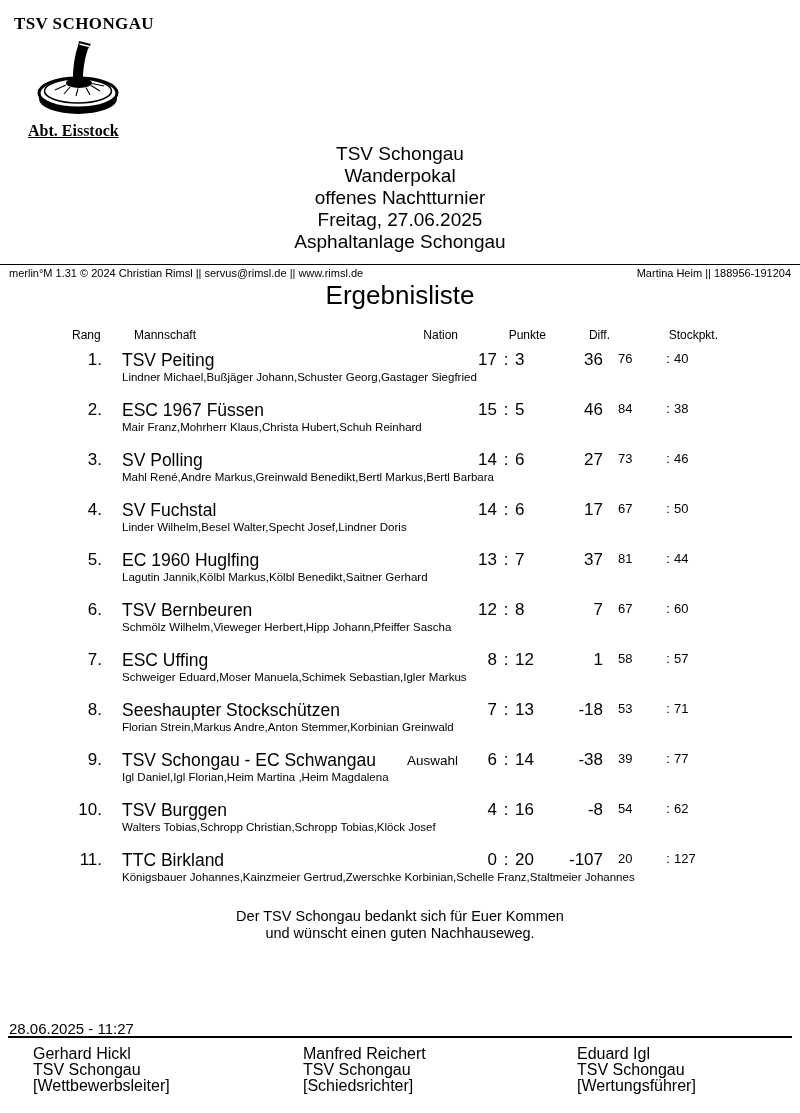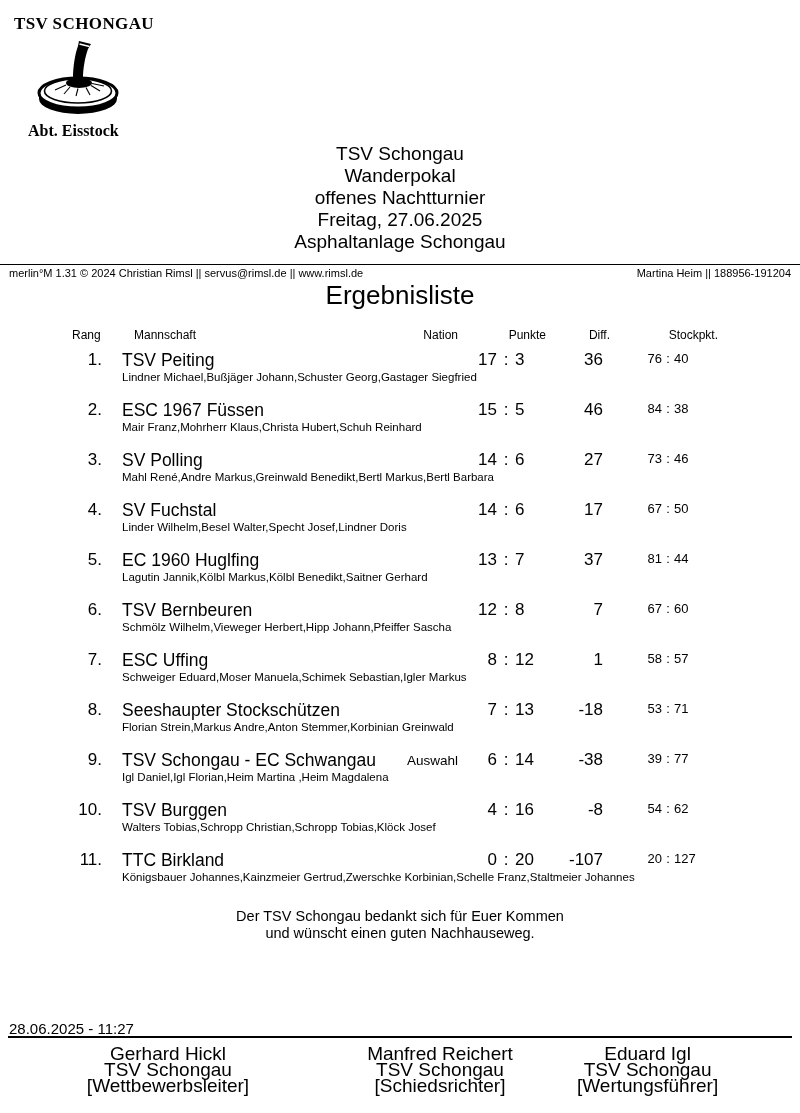--- a/index.html
+++ b/index.html
@@ -4,21 +4,21 @@
 <style>
   html,body{margin:0;padding:0;background:#fff;}
   body{
     width:800px;height:1113px;position:relative;
     font-family:"Liberation Sans", sans-serif;color:#000;overflow:hidden;
   }
   
   .logo-block{position:absolute;left:14px;top:14px;width:150px;}
   .logo-club{font-family:"Liberation Serif", serif;font-weight:bold;font-size:17px;letter-spacing:.4px;}
   .logo-art{margin:2px 0 0 18px;}
-  .logo-dept{font-family:"Liberation Serif", serif;font-weight:bold;font-size:16px;margin:2px 0 0 14px;}
+  .logo-dept{font-family:"Liberation Serif", serif;font-weight:bold;font-size:16px;text-decoration:underline;margin:2px 0 0 14px;}
   
   .title-block{position:absolute;top:143px;left:0;width:800px;text-align:center;font-size:19px;line-height:22px;}
   
   .meta-bar{position:absolute;top:264px;left:0;width:800px;border-top:1px solid #000;
     display:flex;justify-content:space-between;font-size:11px;box-sizing:border-box;padding:2px 9px 0 9px;}
   
   .list-heading{position:absolute;top:280px;left:0;width:800px;text-align:center;
     font-size:26px;font-weight:400;margin:0;}
   
   .tbl{position:absolute;top:328px;left:0;width:800px;}
@@ -33,30 +33,30 @@
   .rows{position:relative;}
   .row{position:relative;height:50px;}
   .c-rank{position:absolute;left:40px;top:0;width:62px;text-align:right;font-size:17px;}
   .c-team{position:absolute;left:122px;top:0;font-size:17.5px;white-space:nowrap;}
   .c-players{position:absolute;left:122px;top:21px;font-size:11.5px;white-space:nowrap;}
   .c-nation{position:absolute;left:380px;top:3px;width:78px;text-align:right;font-size:13.5px;}
   .c-pfor{position:absolute;left:430px;top:0;width:67px;text-align:right;font-size:17px;}
   .c-psep{position:absolute;left:497px;top:0;width:18px;text-align:center;font-size:17px;}
   .c-pagainst{position:absolute;left:515px;top:0;font-size:17px;}
   .c-diff{position:absolute;left:520px;top:0;width:83px;text-align:right;font-size:17px;}
-  .c-sfor{position:absolute;left:618px;top:1px;width:44px;text-align:right;font-size:13px;}
+  .c-sfor{position:absolute;left:618px;top:1px;width:44px;font-size:13px;}
   .c-ssep{position:absolute;left:662px;top:1px;width:12px;text-align:center;font-size:13px;}
   .c-sagainst{position:absolute;left:674px;top:1px;font-size:13px;}
   
   .closing{position:absolute;top:908px;left:0;width:800px;text-align:center;font-size:14.5px;line-height:17px;}
   
   .footer-stamp{position:absolute;left:9px;top:1020px;font-size:15px;}
   .footer-rule{position:absolute;top:1036px;left:8px;width:784px;border-top:2px solid #000;}
   .officials{position:absolute;top:1046px;left:0;width:800px;display:flex;padding-left:33px;box-sizing:border-box;}
-  .official{font-size:19px;line-height:16px;text-align:center;}
+  .official{font-size:16px;line-height:16px;}
   .official:nth-child(1){width:270px;}
   .official:nth-child(2){width:274px;}
 </style>
 </head>
 <body>
 
 <div class="logo-block">
   <div class="logo-club">TSV SCHONGAU</div>
   <div class="logo-art">
     <svg width="92" height="80" viewBox="0 0 92 80">

